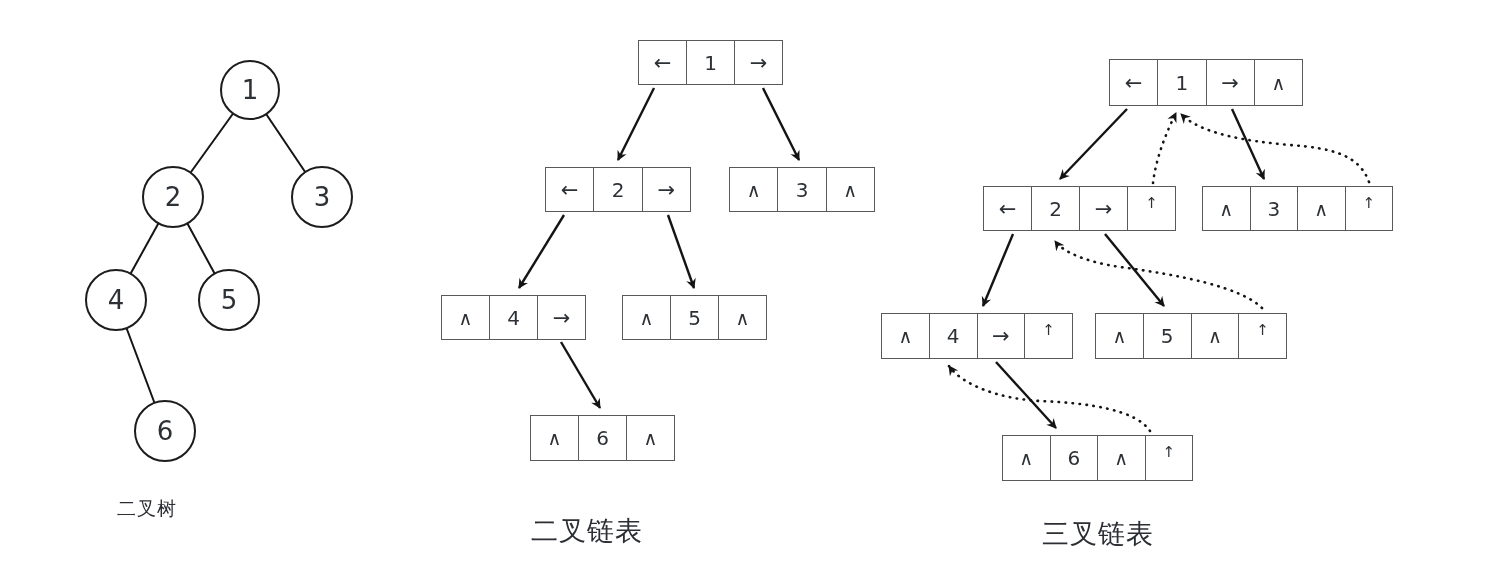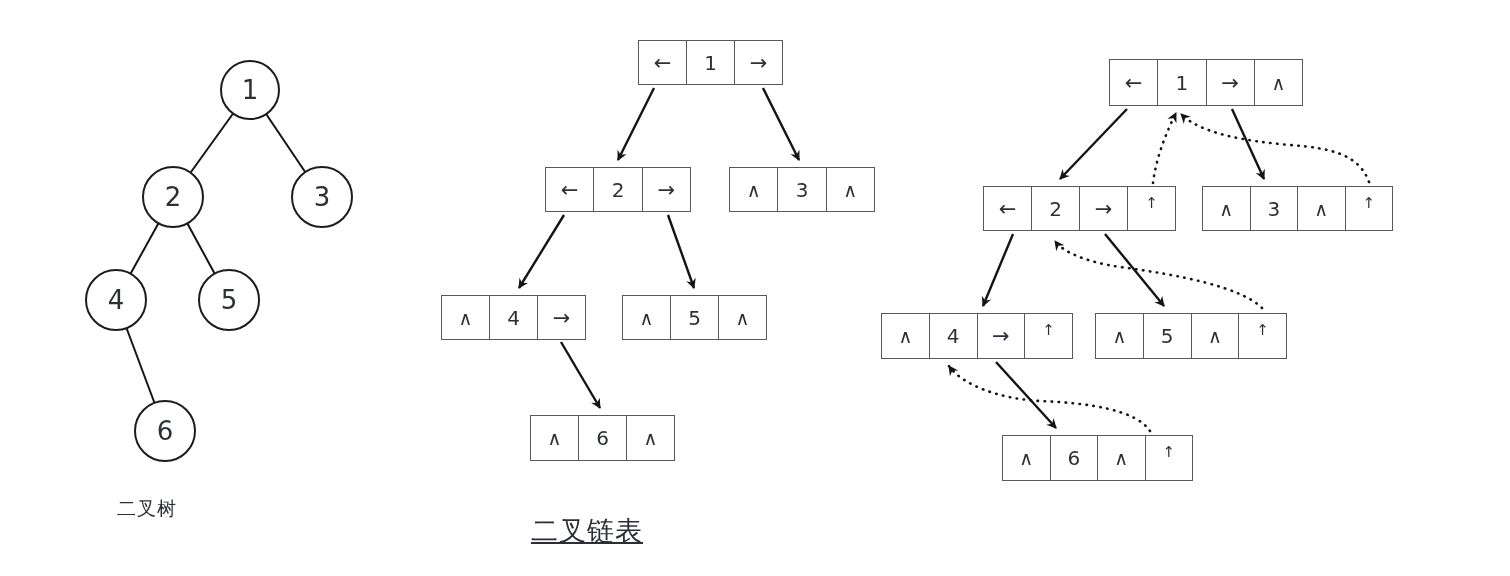--- a/index.html
+++ b/index.html
@@ -245,14 +245,15 @@
         <div class="cell nul">
           <span>∧</span>
         </div>
         <div class="cell up">
           <span>↑</span>
         </div>
       </div>
     </div>
 
   <div class="caption" style="left: 117px; top: 496px; font-size: 19px;">二叉树</div>
-  <div class="caption" style="left: 531px; top: 513px; font-size: 27px; text-decoration: underline;">二叉链表</div>
+  <div class="caption" style="left: 531px; top: 513px; font-size: 27px;">二叉链表</div>
+  <div class="caption" style="left: 1042px; top: 516px; font-size: 27px;">三叉链表</div>
 </div>
 
 </body></html>

